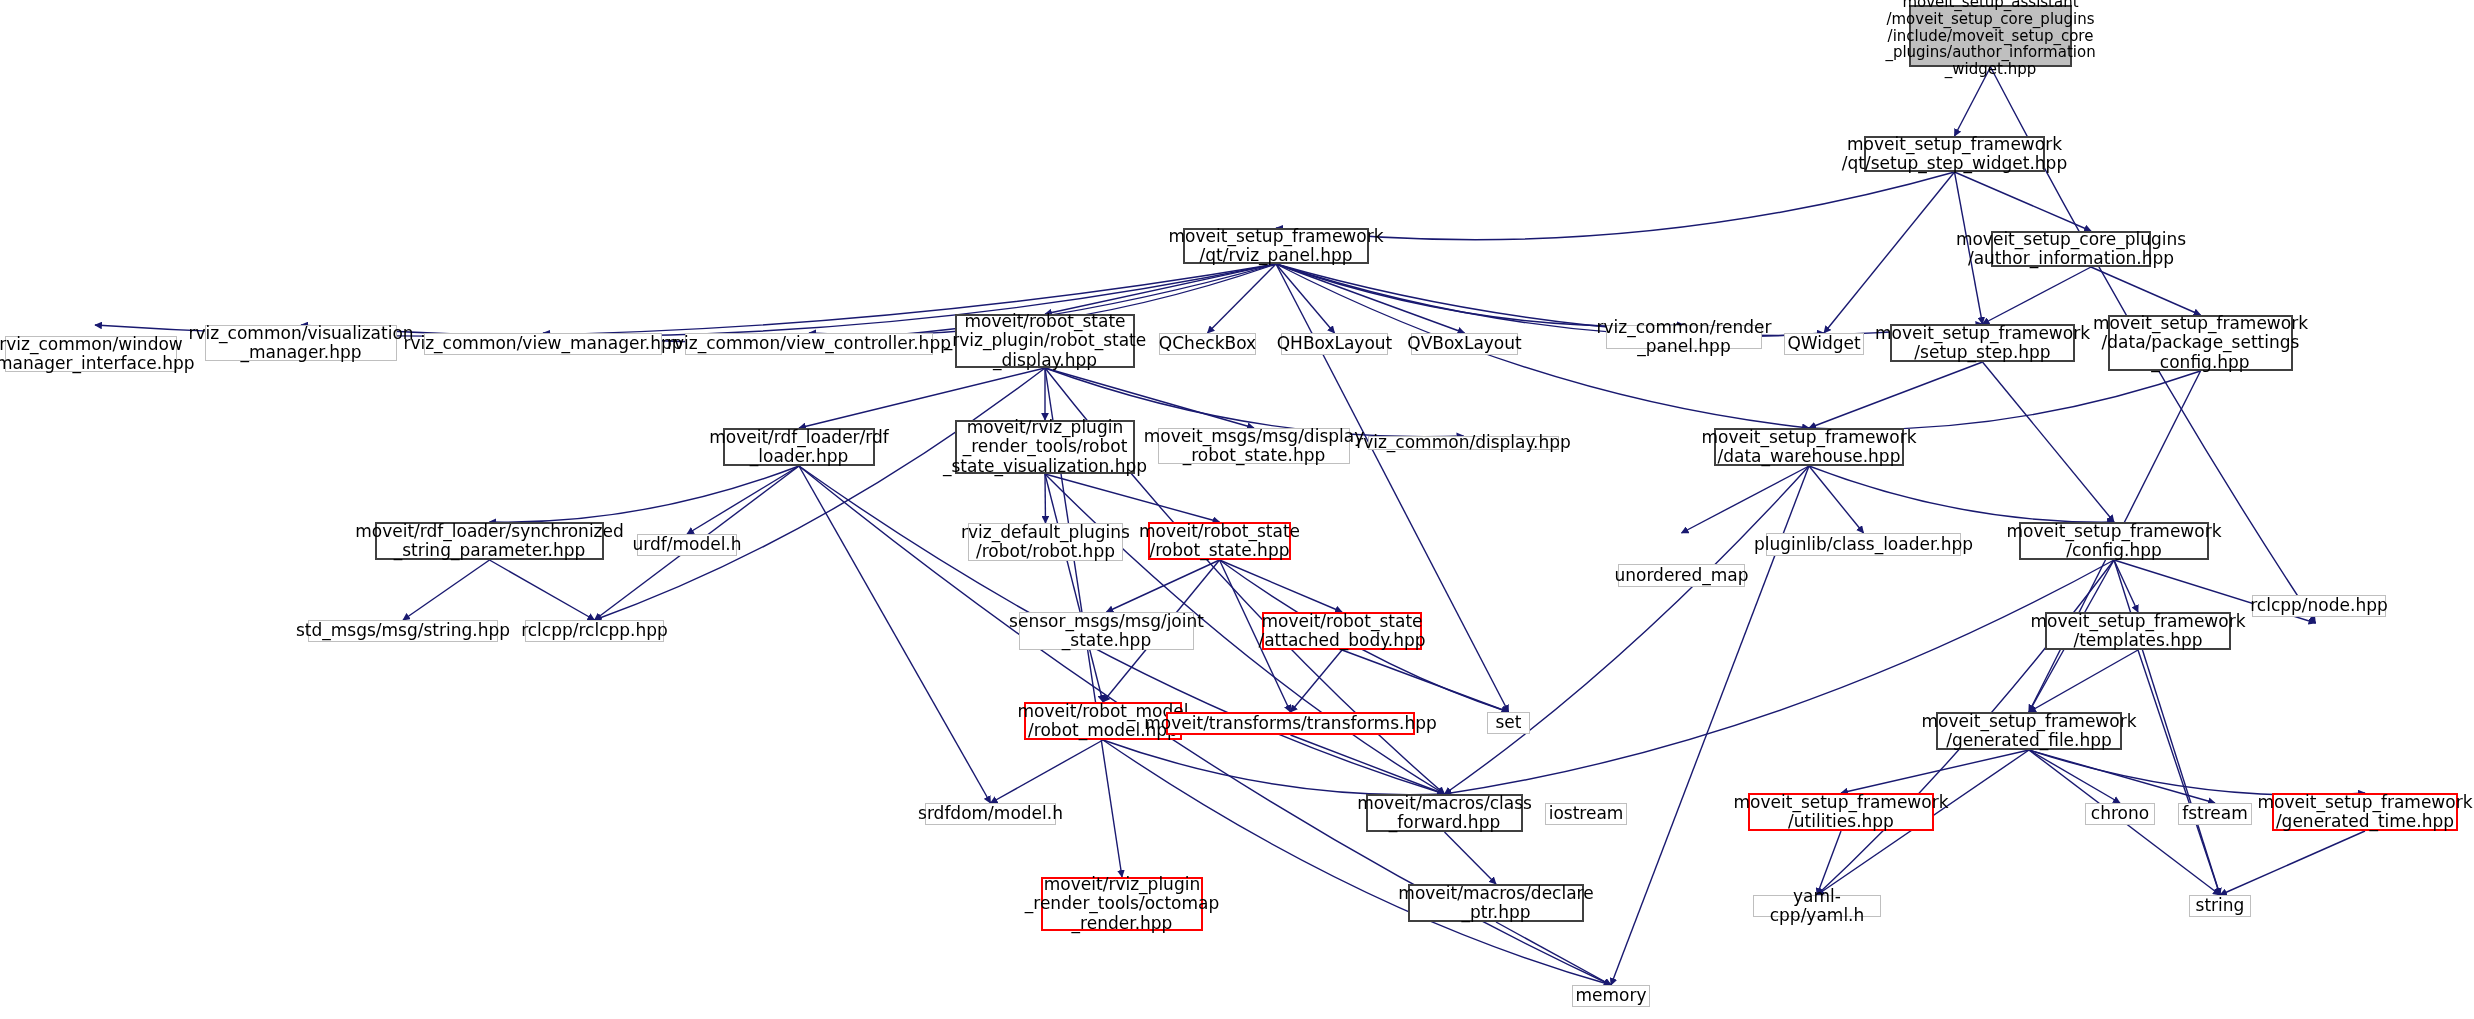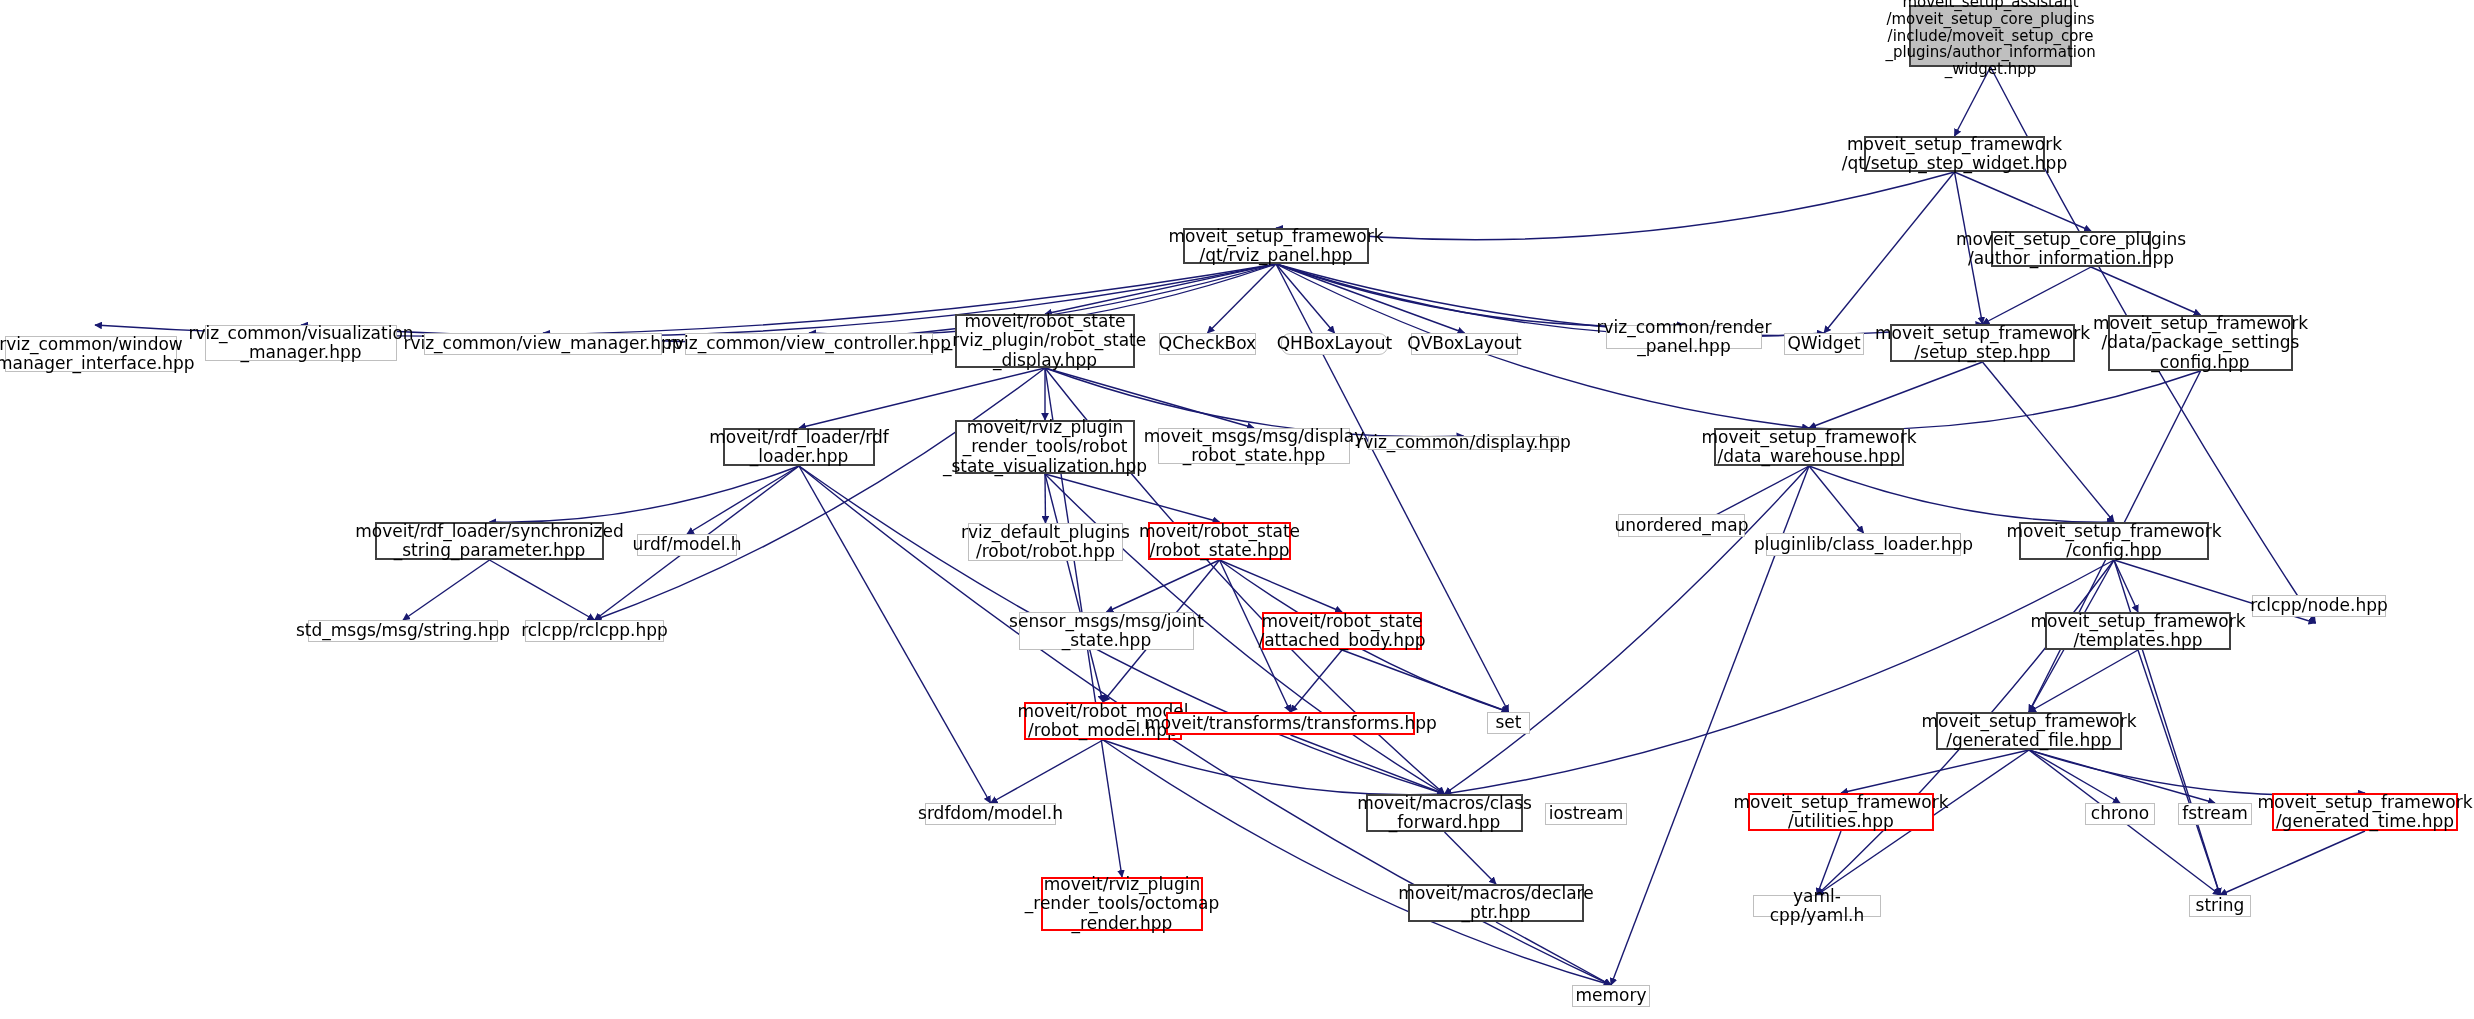--- a/index.html
+++ b/index.html
@@ -156,21 +156,21 @@
       <div class="node plain" style="left: 5px; top: 325px; width: 172px; height: 36px; margin-top: 11px;">rviz_common/window
 _manager_interface.hpp</div>
       <div class="node plain" style="left: 205px; top: 325px; width: 192px; height: 36px;">rviz_common/visualization
 _manager.hpp</div>
       <div class="node plain" style="left: 424px; top: 333px; width: 238px; height: 22px;">rviz_common/view_manager.hpp</div>
       <div class="node plain" style="left: 685px; top: 333px; width: 248px; height: 22px;">rviz_common/view_controller.hpp</div>
       <div class="node solid" style="left: 955px; top: 314px; width: 180px; height: 54px;">moveit/robot_state
 _rviz_plugin/robot_state
 _display.hpp</div>
       <div class="node plain" style="left: 1159px; top: 333px; width: 97px; height: 22px;">QCheckBox</div>
-      <div class="node plain" style="left: 1281px; top: 333px; width: 107px; height: 22px; border-radius: 9px;">QHBoxLayout</div>
+      <div class="node plain" style="left: 1281px; top: 333px; width: 107px; height: 22px;">QHBoxLayout</div>
       <div class="node plain" style="left: 1411px; top: 333px; width: 107px; height: 22px;">QVBoxLayout</div>
       <div class="node plain" style="left: 1606px; top: 325px; width: 156px; height: 24px;">rviz_common/render
 _panel.hpp</div>
       <div class="node plain" style="left: 1784px; top: 333px; width: 80px; height: 22px;">QWidget</div>
       <div class="node solid" style="left: 1890px; top: 324px; width: 185px; height: 38px;">moveit_setup_framework
 /setup_step.hpp</div>
       <div class="node solid" style="left: 2108px; top: 315px; width: 185px; height: 56px;">moveit_setup_framework
 /data/package_settings
 _config.hpp</div>
       <div class="node solid" style="left: 723px; top: 428px; width: 152px; height: 38px;">moveit/rdf_loader/rdf
@@ -179,21 +179,21 @@
 _render_tools/robot
 _state_visualization.hpp</div>
       <div class="node plain" style="left: 1158px; top: 428px; width: 192px; height: 36px;">moveit_msgs/msg/display
 _robot_state.hpp</div>
       <div class="node plain" style="left: 1368px; top: 436px; width: 191px; height: 14px;">rviz_common/display.hpp</div>
       <div class="node solid" style="left: 1714px; top: 428px; width: 190px; height: 38px;">moveit_setup_framework
 /data_warehouse.hpp</div>
       <div class="node solid" style="left: 375px; top: 522px; width: 229px; height: 38px;">moveit/rdf_loader/synchronized
 _string_parameter.hpp</div>
       <div class="node plain" style="left: 637px; top: 534px; width: 100px; height: 22px;">urdf/model.h</div>
-      <div class="node plain" style="left: 1618px; top: 514px; width: 127px; height: 23px;">unordered_map</div>
+      <div class="node plain" style="left: 1618px; top: 564px; width: 127px; height: 23px;">unordered_map</div>
       <div class="node plain" style="left: 1766px; top: 533px; width: 195px; height: 23px;">pluginlib/class_loader.hpp</div>
       <div class="node solid" style="left: 2019px; top: 522px; width: 190px; height: 38px;">moveit_setup_framework
 /config.hpp</div>
       <div class="node plain" style="left: 968px; top: 523px; width: 155px; height: 38px;">rviz_default_plugins
 /robot/robot.hpp</div>
       <div class="node redbox" style="left: 1148px; top: 522px; width: 143px; height: 38px;">moveit/robot_state
 /robot_state.hpp</div>
       <div class="node solid" style="left: 2045px; top: 612px; width: 186px; height: 38px;">moveit_setup_framework
 /templates.hpp</div>
       <div class="node plain" style="left: 2252px; top: 595px; width: 134px; height: 22px;">rclcpp/node.hpp</div>

